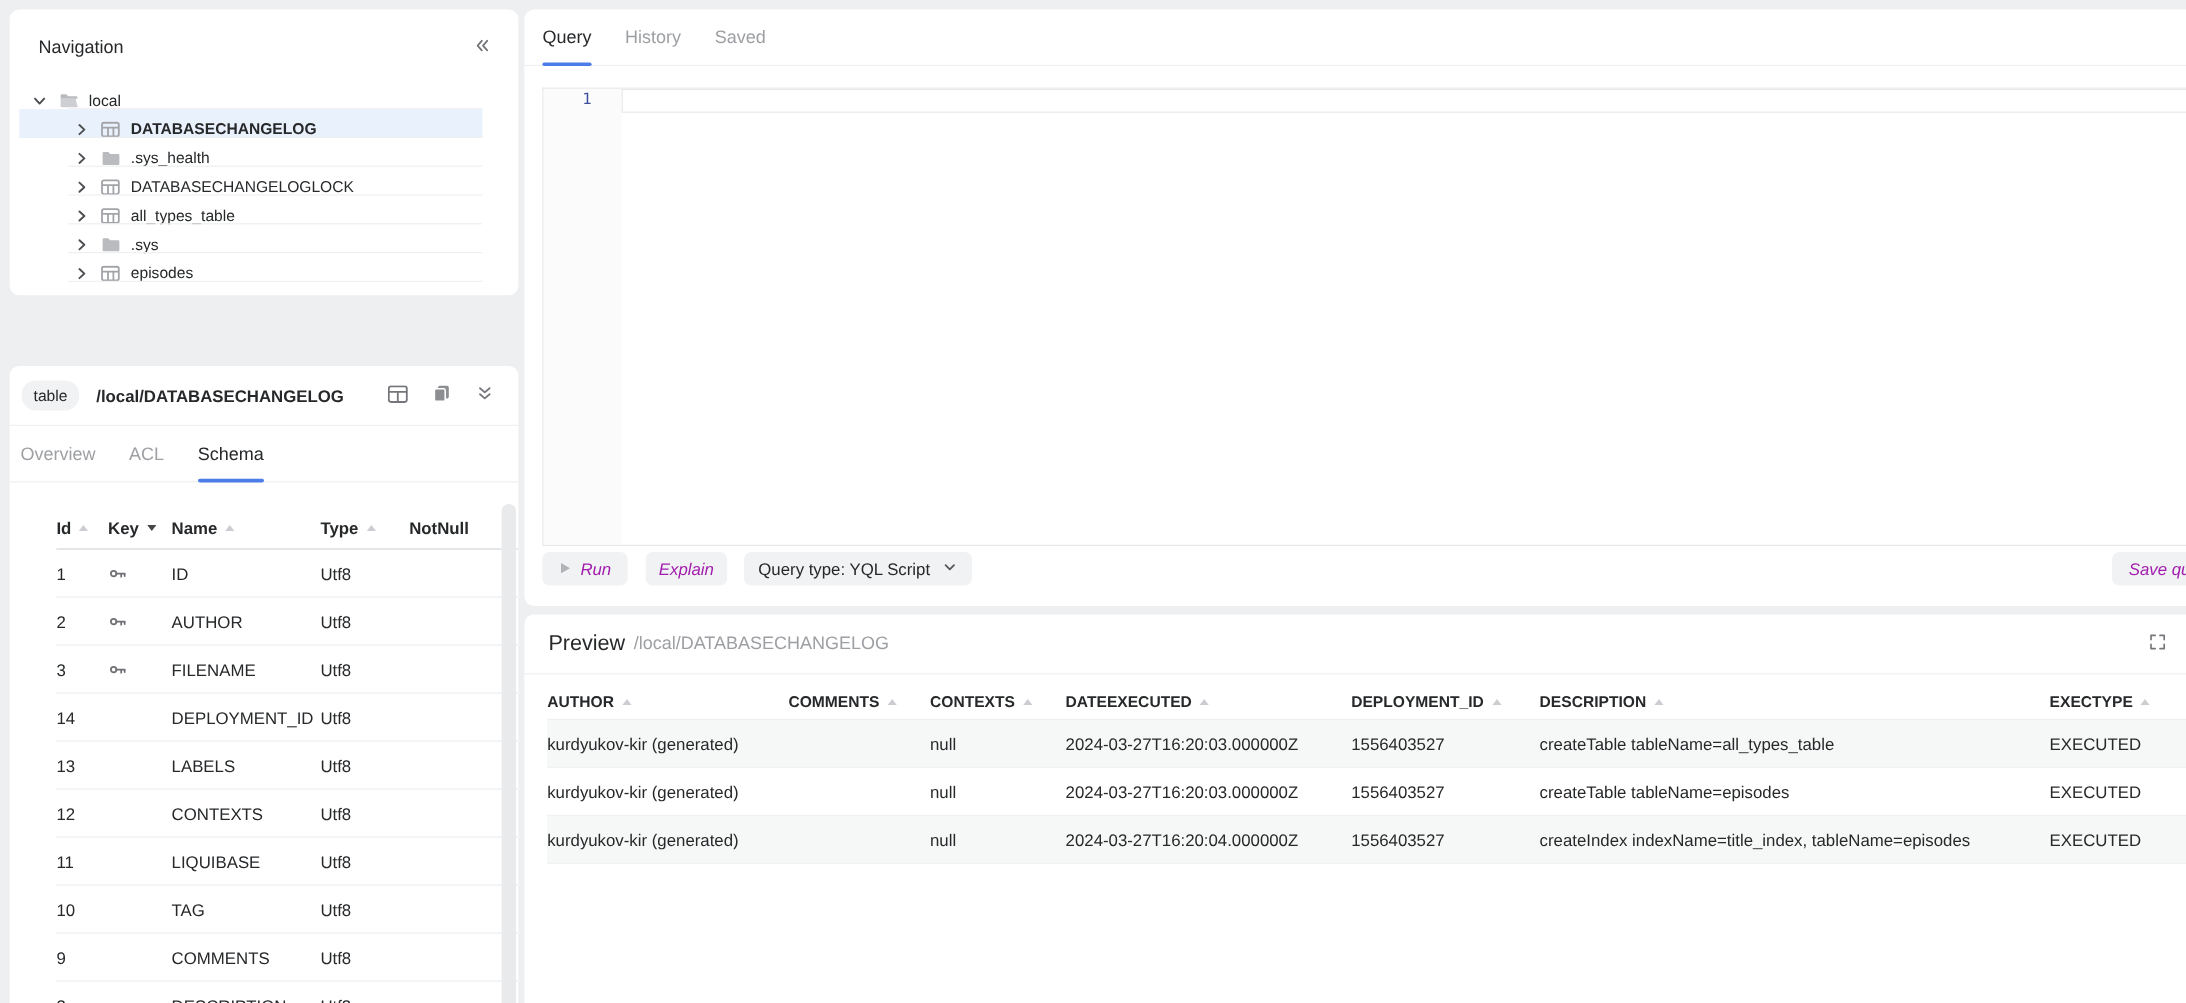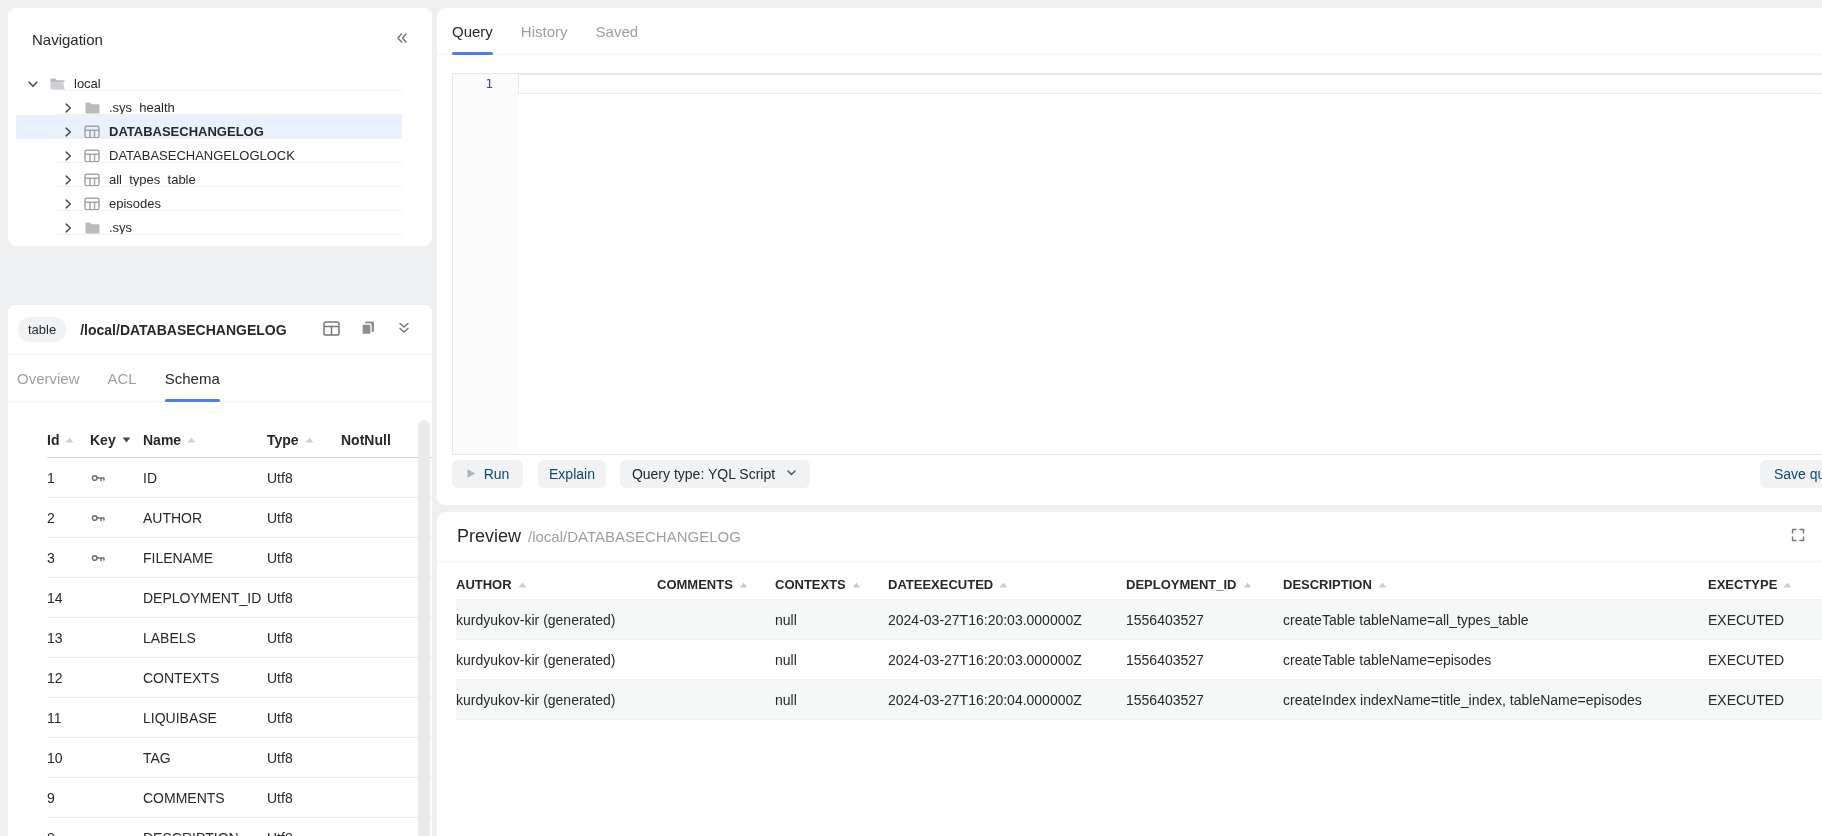--- a/index.html
+++ b/index.html
@@ -62,21 +62,21 @@
             border:1px solid #e6e7e9; border-right:none; background:#fff; }
   #editor-gutter { position:absolute; left:0; top:0; bottom:0; width:65px; background:#fbfbfc; }
   #current-line { position:absolute; left:65px; right:0; top:0; height:20px;
                   border:1px solid #e8e9ea; background:#fff; }
   #line-no { position:absolute; left:0; top:2px; width:40px; text-align:right;
              font-family:"DejaVu Sans Mono", monospace; font-size:13px; color:#3d4d9c; }
   #query-toolbar { position:absolute; left:15px; right:0; top:452px; height:28px; }
   .btn { position:absolute; top:0; height:28px; border-radius:6px; background:#f1f2f3;
          display:flex; align-items:center; justify-content:center; font-size:14px;
          border:none; cursor:pointer; font-family:inherit; }
-  .btn.disabled { color:#0c4a6e; }
+  .btn.disabled { color:#a21caf;font-style:italic; }
   #run-btn { left:0; width:71px; gap:8px; }
   #explain-btn { left:86px; width:68px; }
   #qtype-btn { left:168px; width:190px; color:#26282a; gap:10px; }
   #save-btn { left:1308px; width:220px; justify-content:flex-start; padding-left:14px; }
 
   
   .pv-header { height:50px; display:flex; align-items:center; padding:0 22px 0 20px;
                border-bottom:1px solid #eef0f1; }
   .pv-title { font-size:18px; }
   .pv-path { font-size:15px; color:#9d9fa3; margin-left:7px; }
@@ -111,33 +111,20 @@
           </svg>
         </span>
         <span class="ti">
           <svg width="17" height="14" viewBox="0 0 17 14">
             <path d="M1.5 2.6 a1 1 0 0 1 1 -1 h3.7 l1.6 1.7 h6.7 a1 1 0 0 1 1 1 v1 H1.5 Z" fill="#b9bbbe"></path>
             <path d="M1.5 5.2 H14 L15.8 12.4 H2.5 a1 1 0 0 1 -1 -1 Z" fill="#cdcfd2"></path>
           </svg>
         </span>
         <span class="tl">local</span>
       </div>
-      <div class="tree-row lvl1">
-        <span class="tw">
-          <svg width="12" height="12" viewBox="0 0 12 12">
-            <path d="M4.2 2.2 L8.3 6 L4.2 9.8" fill="none" stroke="#4c4e52" stroke-width="1.6" stroke-linecap="round" stroke-linejoin="round"></path>
-          </svg>
-        </span>
-        <span class="ti">
-          <svg width="17" height="14" viewBox="0 0 17 14">
-            <path d="M1.5 2.6 a1 1 0 0 1 1 -1 h3.7 l1.6 1.7 h6.7 a1 1 0 0 1 1 1 v7.1 a1 1 0 0 1 -1 1 H2.5 a1 1 0 0 1 -1 -1 Z" fill="#b9bbbe"></path>
-          </svg>
-        </span>
-        <span class="tl">.sys_health</span>
-      </div>
       <div class="tree-row lvl1 selected">
         <span class="tw">
           <svg width="12" height="12" viewBox="0 0 12 12">
             <path d="M4.2 2.2 L8.3 6 L4.2 9.8" fill="none" stroke="#4c4e52" stroke-width="1.6" stroke-linecap="round" stroke-linejoin="round"></path>
           </svg>
         </span>
         <span class="ti">
           <svg width="16" height="14" viewBox="0 0 16 14">
             <rect x="1" y="1.3" width="14" height="11.4" rx="1.6" fill="none" stroke="#a2a4a8" stroke-width="1.5"></rect>
             <path d="M1 5.3 H15 M6 5.3 V12.7 M10.5 5.3 V12.7" stroke="#a2a4a8" stroke-width="1.5"></path>
@@ -145,20 +132,33 @@
         </span>
         <span class="tl">DATABASECHANGELOG</span>
       </div>
       <div class="tree-row lvl1">
         <span class="tw">
           <svg width="12" height="12" viewBox="0 0 12 12">
             <path d="M4.2 2.2 L8.3 6 L4.2 9.8" fill="none" stroke="#4c4e52" stroke-width="1.6" stroke-linecap="round" stroke-linejoin="round"></path>
           </svg>
         </span>
         <span class="ti">
+          <svg width="17" height="14" viewBox="0 0 17 14">
+            <path d="M1.5 2.6 a1 1 0 0 1 1 -1 h3.7 l1.6 1.7 h6.7 a1 1 0 0 1 1 1 v7.1 a1 1 0 0 1 -1 1 H2.5 a1 1 0 0 1 -1 -1 Z" fill="#b9bbbe"></path>
+          </svg>
+        </span>
+        <span class="tl">.sys_health</span>
+      </div>
+      <div class="tree-row lvl1">
+        <span class="tw">
+          <svg width="12" height="12" viewBox="0 0 12 12">
+            <path d="M4.2 2.2 L8.3 6 L4.2 9.8" fill="none" stroke="#4c4e52" stroke-width="1.6" stroke-linecap="round" stroke-linejoin="round"></path>
+          </svg>
+        </span>
+        <span class="ti">
           <svg width="16" height="14" viewBox="0 0 16 14">
             <rect x="1" y="1.3" width="14" height="11.4" rx="1.6" fill="none" stroke="#a2a4a8" stroke-width="1.5"></rect>
             <path d="M1 5.3 H15 M6 5.3 V12.7 M10.5 5.3 V12.7" stroke="#a2a4a8" stroke-width="1.5"></path>
           </svg>
         </span>
         <span class="tl">DATABASECHANGELOGLOCK</span>
       </div>
       <div class="tree-row lvl1">
         <span class="tw">
           <svg width="12" height="12" viewBox="0 0 12 12">
@@ -173,39 +173,39 @@
         </span>
         <span class="tl">all_types_table</span>
       </div>
       <div class="tree-row lvl1">
         <span class="tw">
           <svg width="12" height="12" viewBox="0 0 12 12">
             <path d="M4.2 2.2 L8.3 6 L4.2 9.8" fill="none" stroke="#4c4e52" stroke-width="1.6" stroke-linecap="round" stroke-linejoin="round"></path>
           </svg>
         </span>
         <span class="ti">
+          <svg width="17" height="14" viewBox="0 0 17 14">
+            <path d="M1.5 2.6 a1 1 0 0 1 1 -1 h3.7 l1.6 1.7 h6.7 a1 1 0 0 1 1 1 v7.1 a1 1 0 0 1 -1 1 H2.5 a1 1 0 0 1 -1 -1 Z" fill="#b9bbbe"></path>
+          </svg>
+        </span>
+        <span class="tl">.sys</span>
+      </div>
+      <div class="tree-row lvl1">
+        <span class="tw">
+          <svg width="12" height="12" viewBox="0 0 12 12">
+            <path d="M4.2 2.2 L8.3 6 L4.2 9.8" fill="none" stroke="#4c4e52" stroke-width="1.6" stroke-linecap="round" stroke-linejoin="round"></path>
+          </svg>
+        </span>
+        <span class="ti">
           <svg width="16" height="14" viewBox="0 0 16 14">
             <rect x="1" y="1.3" width="14" height="11.4" rx="1.6" fill="none" stroke="#a2a4a8" stroke-width="1.5"></rect>
             <path d="M1 5.3 H15 M6 5.3 V12.7 M10.5 5.3 V12.7" stroke="#a2a4a8" stroke-width="1.5"></path>
           </svg>
         </span>
         <span class="tl">episodes</span>
-      </div>
-      <div class="tree-row lvl1">
-        <span class="tw">
-          <svg width="12" height="12" viewBox="0 0 12 12">
-            <path d="M4.2 2.2 L8.3 6 L4.2 9.8" fill="none" stroke="#4c4e52" stroke-width="1.6" stroke-linecap="round" stroke-linejoin="round"></path>
-          </svg>
-        </span>
-        <span class="ti">
-          <svg width="17" height="14" viewBox="0 0 17 14">
-            <path d="M1.5 2.6 a1 1 0 0 1 1 -1 h3.7 l1.6 1.7 h6.7 a1 1 0 0 1 1 1 v7.1 a1 1 0 0 1 -1 1 H2.5 a1 1 0 0 1 -1 -1 Z" fill="#b9bbbe"></path>
-          </svg>
-        </span>
-        <span class="tl">.sys</span>
       </div>
     </div>
 </div>
 
 <div class="panel" id="obj-panel">
   <div class="obj-header">
     <span class="type-badge">table</span>
     <span class="obj-path">/local/DATABASECHANGELOG</span>
     <span class="obj-spacer"></span>
     <div class="obj-actions">

